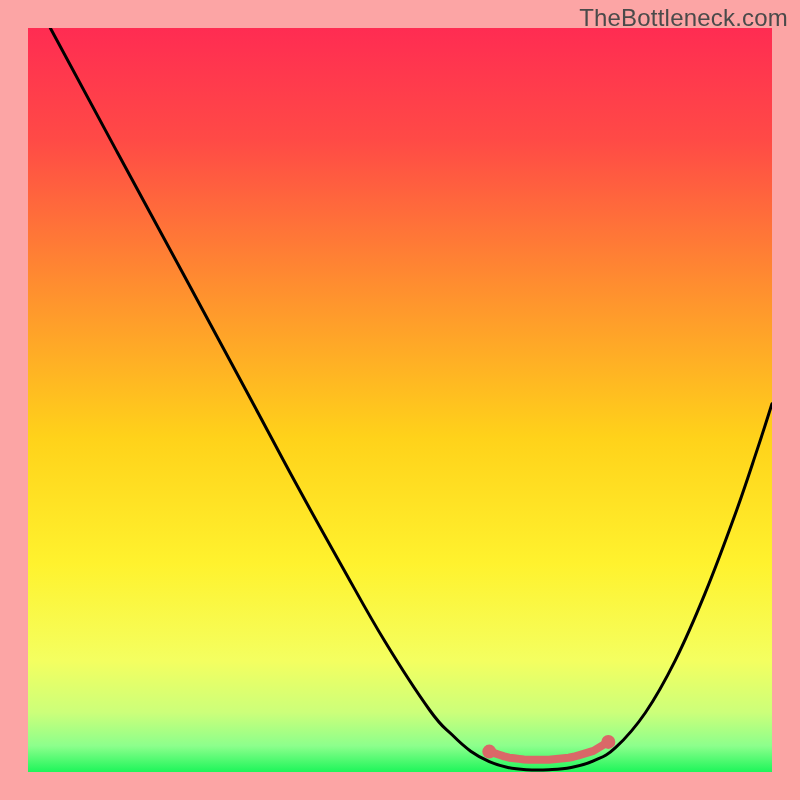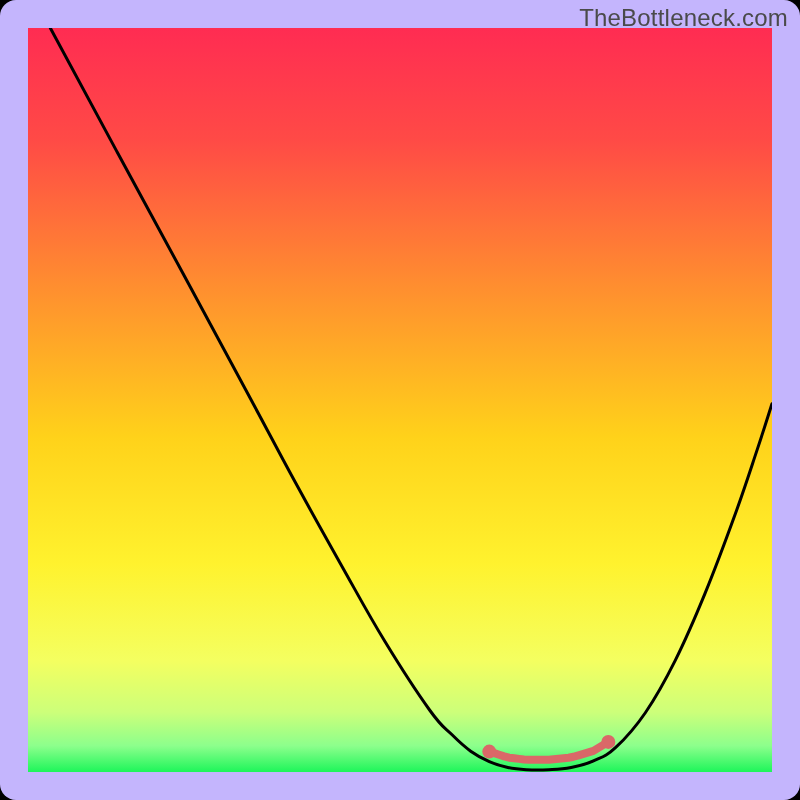--- a/index.html
+++ b/index.html
@@ -1,22 +1,21 @@
 <!DOCTYPE html>
 <html><head>
 <meta charset="utf-8">
 <style>
   * { margin: 0; padding: 0; box-sizing: border-box; }
   html, body { width: 800px; height: 800px; overflow: hidden; background: #000; }
   .frame {
     position: relative;
     width: 800px;
     height: 800px;
-    background: #c4b5fd;
-    border-radius: 16px;
+    background: #fca5a5;
   }
   .watermark {
     position: absolute;
     top: 4px;
     right: 12px;
     font-family: Arial, Helvetica, sans-serif;
     font-size: 24px;
     font-weight: 500;
     color: #4a4a4a;
     letter-spacing: 0.2px;

